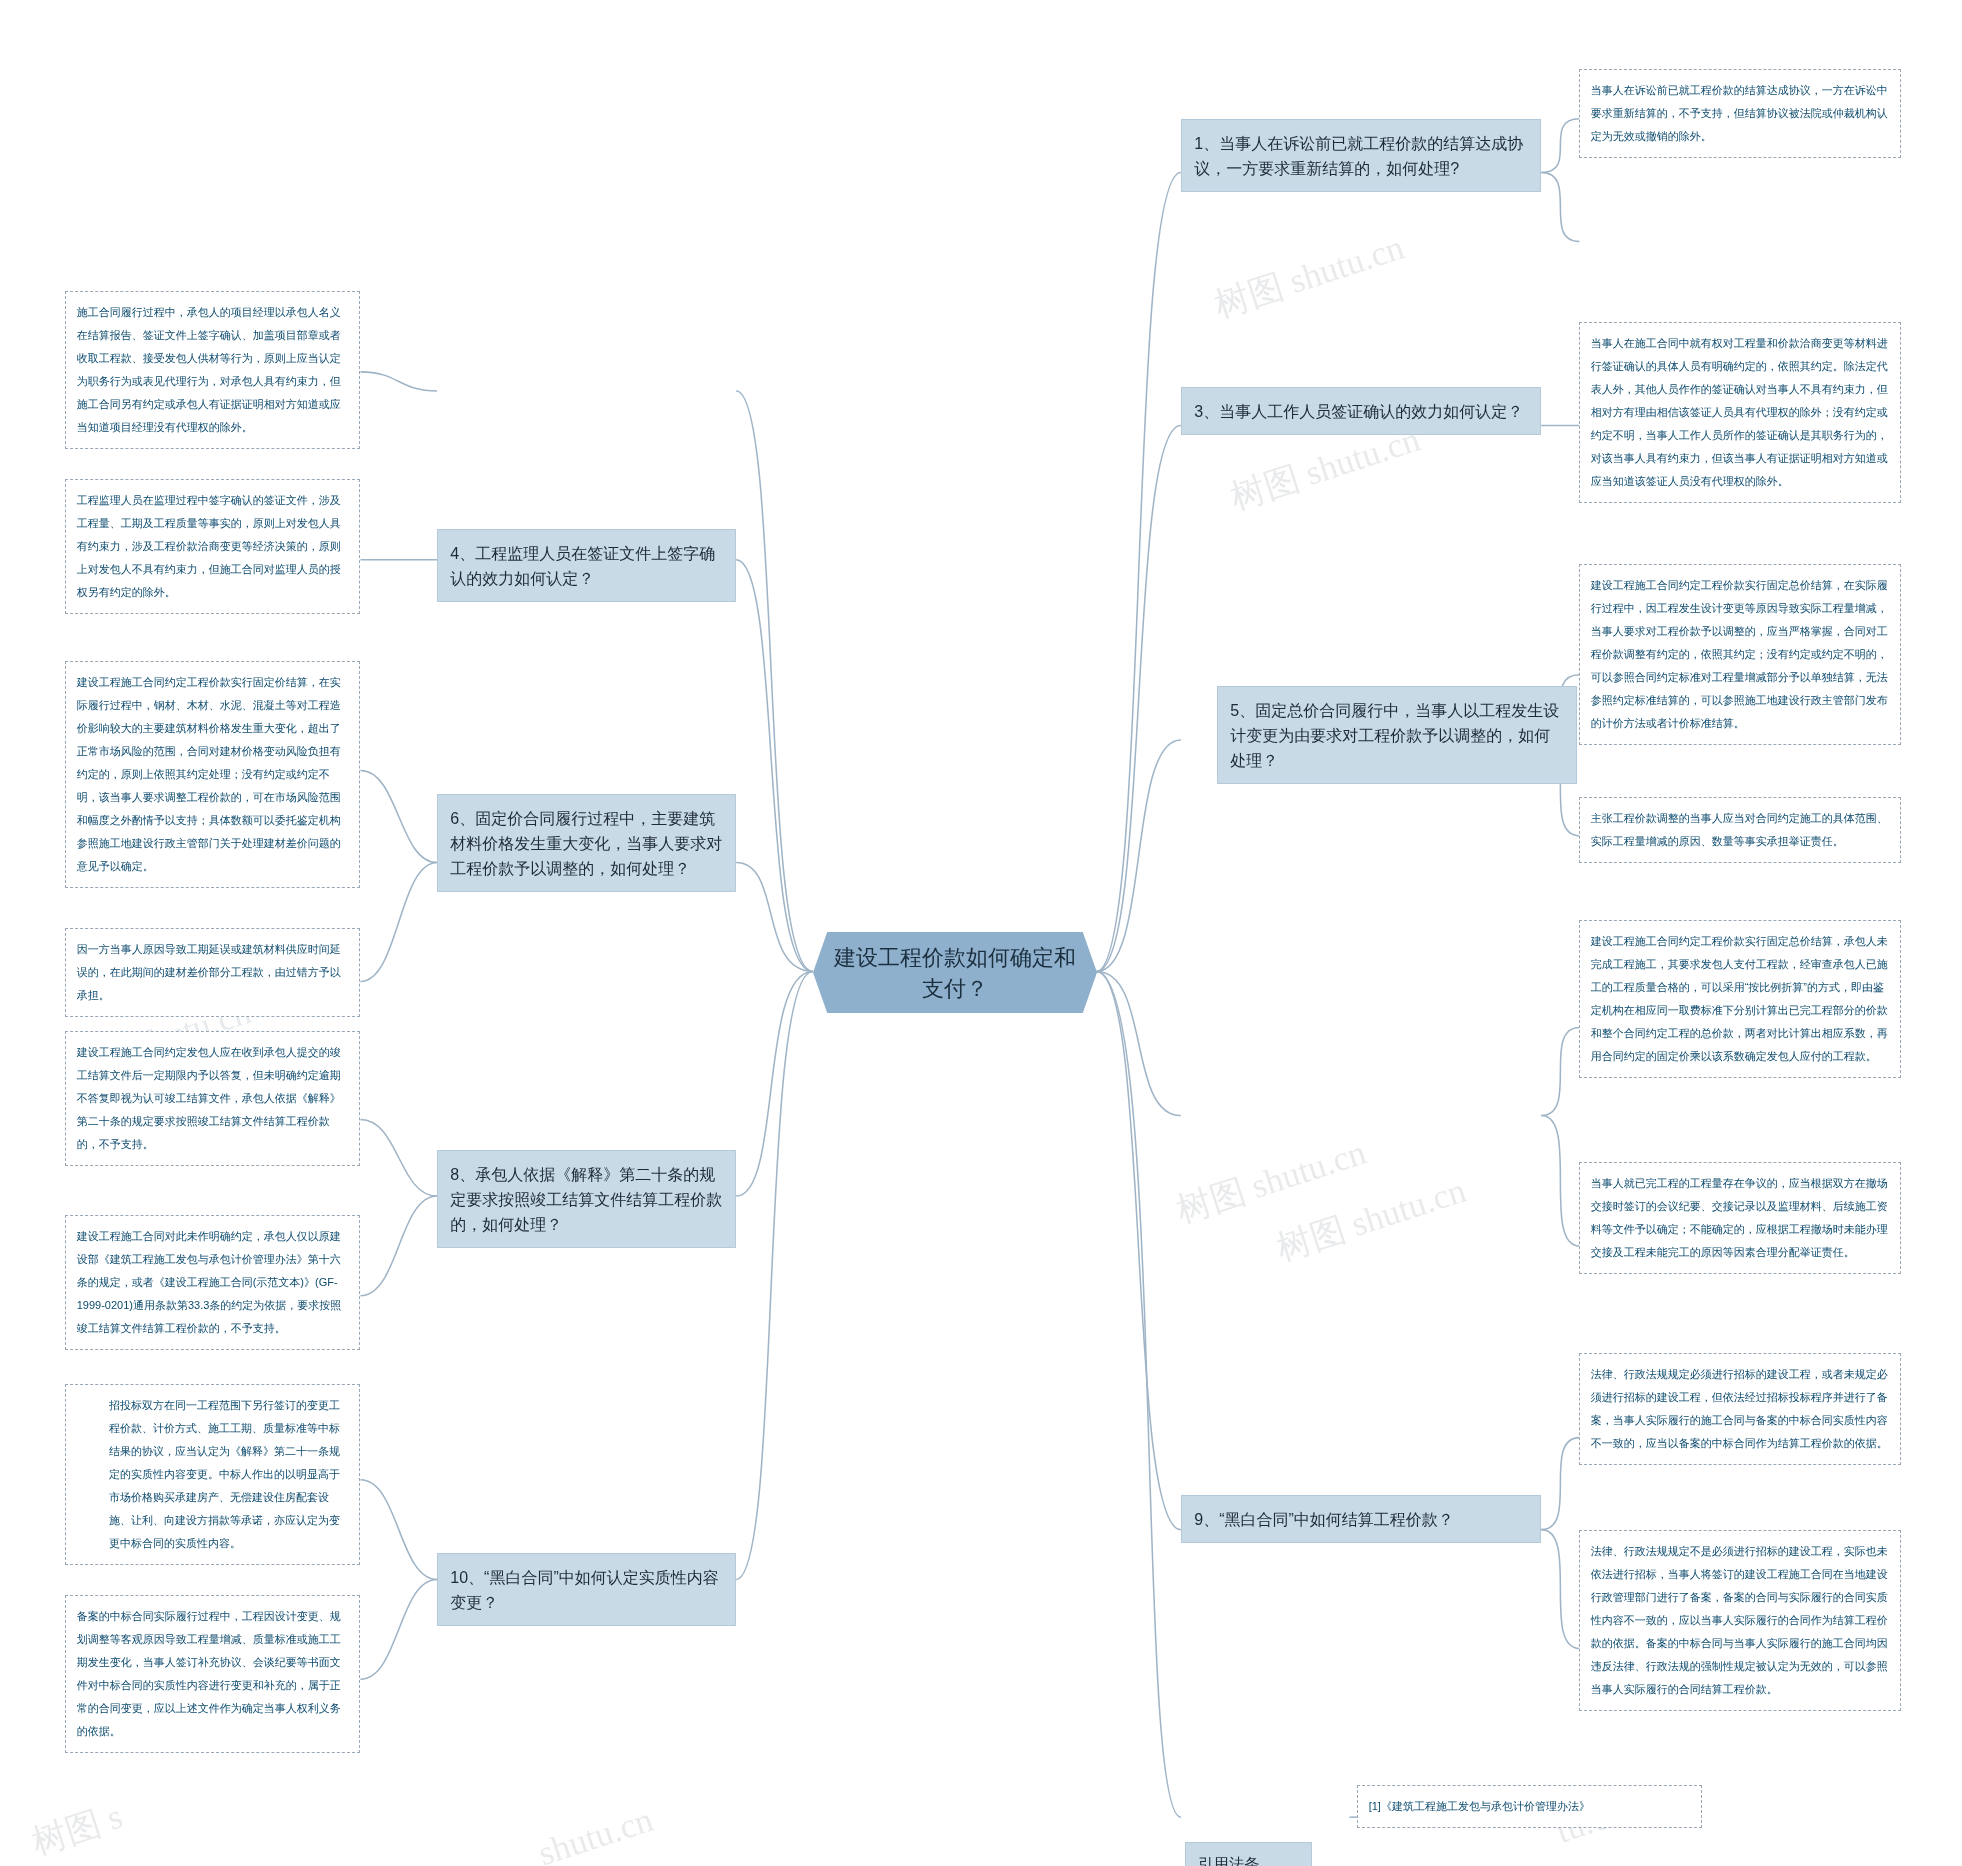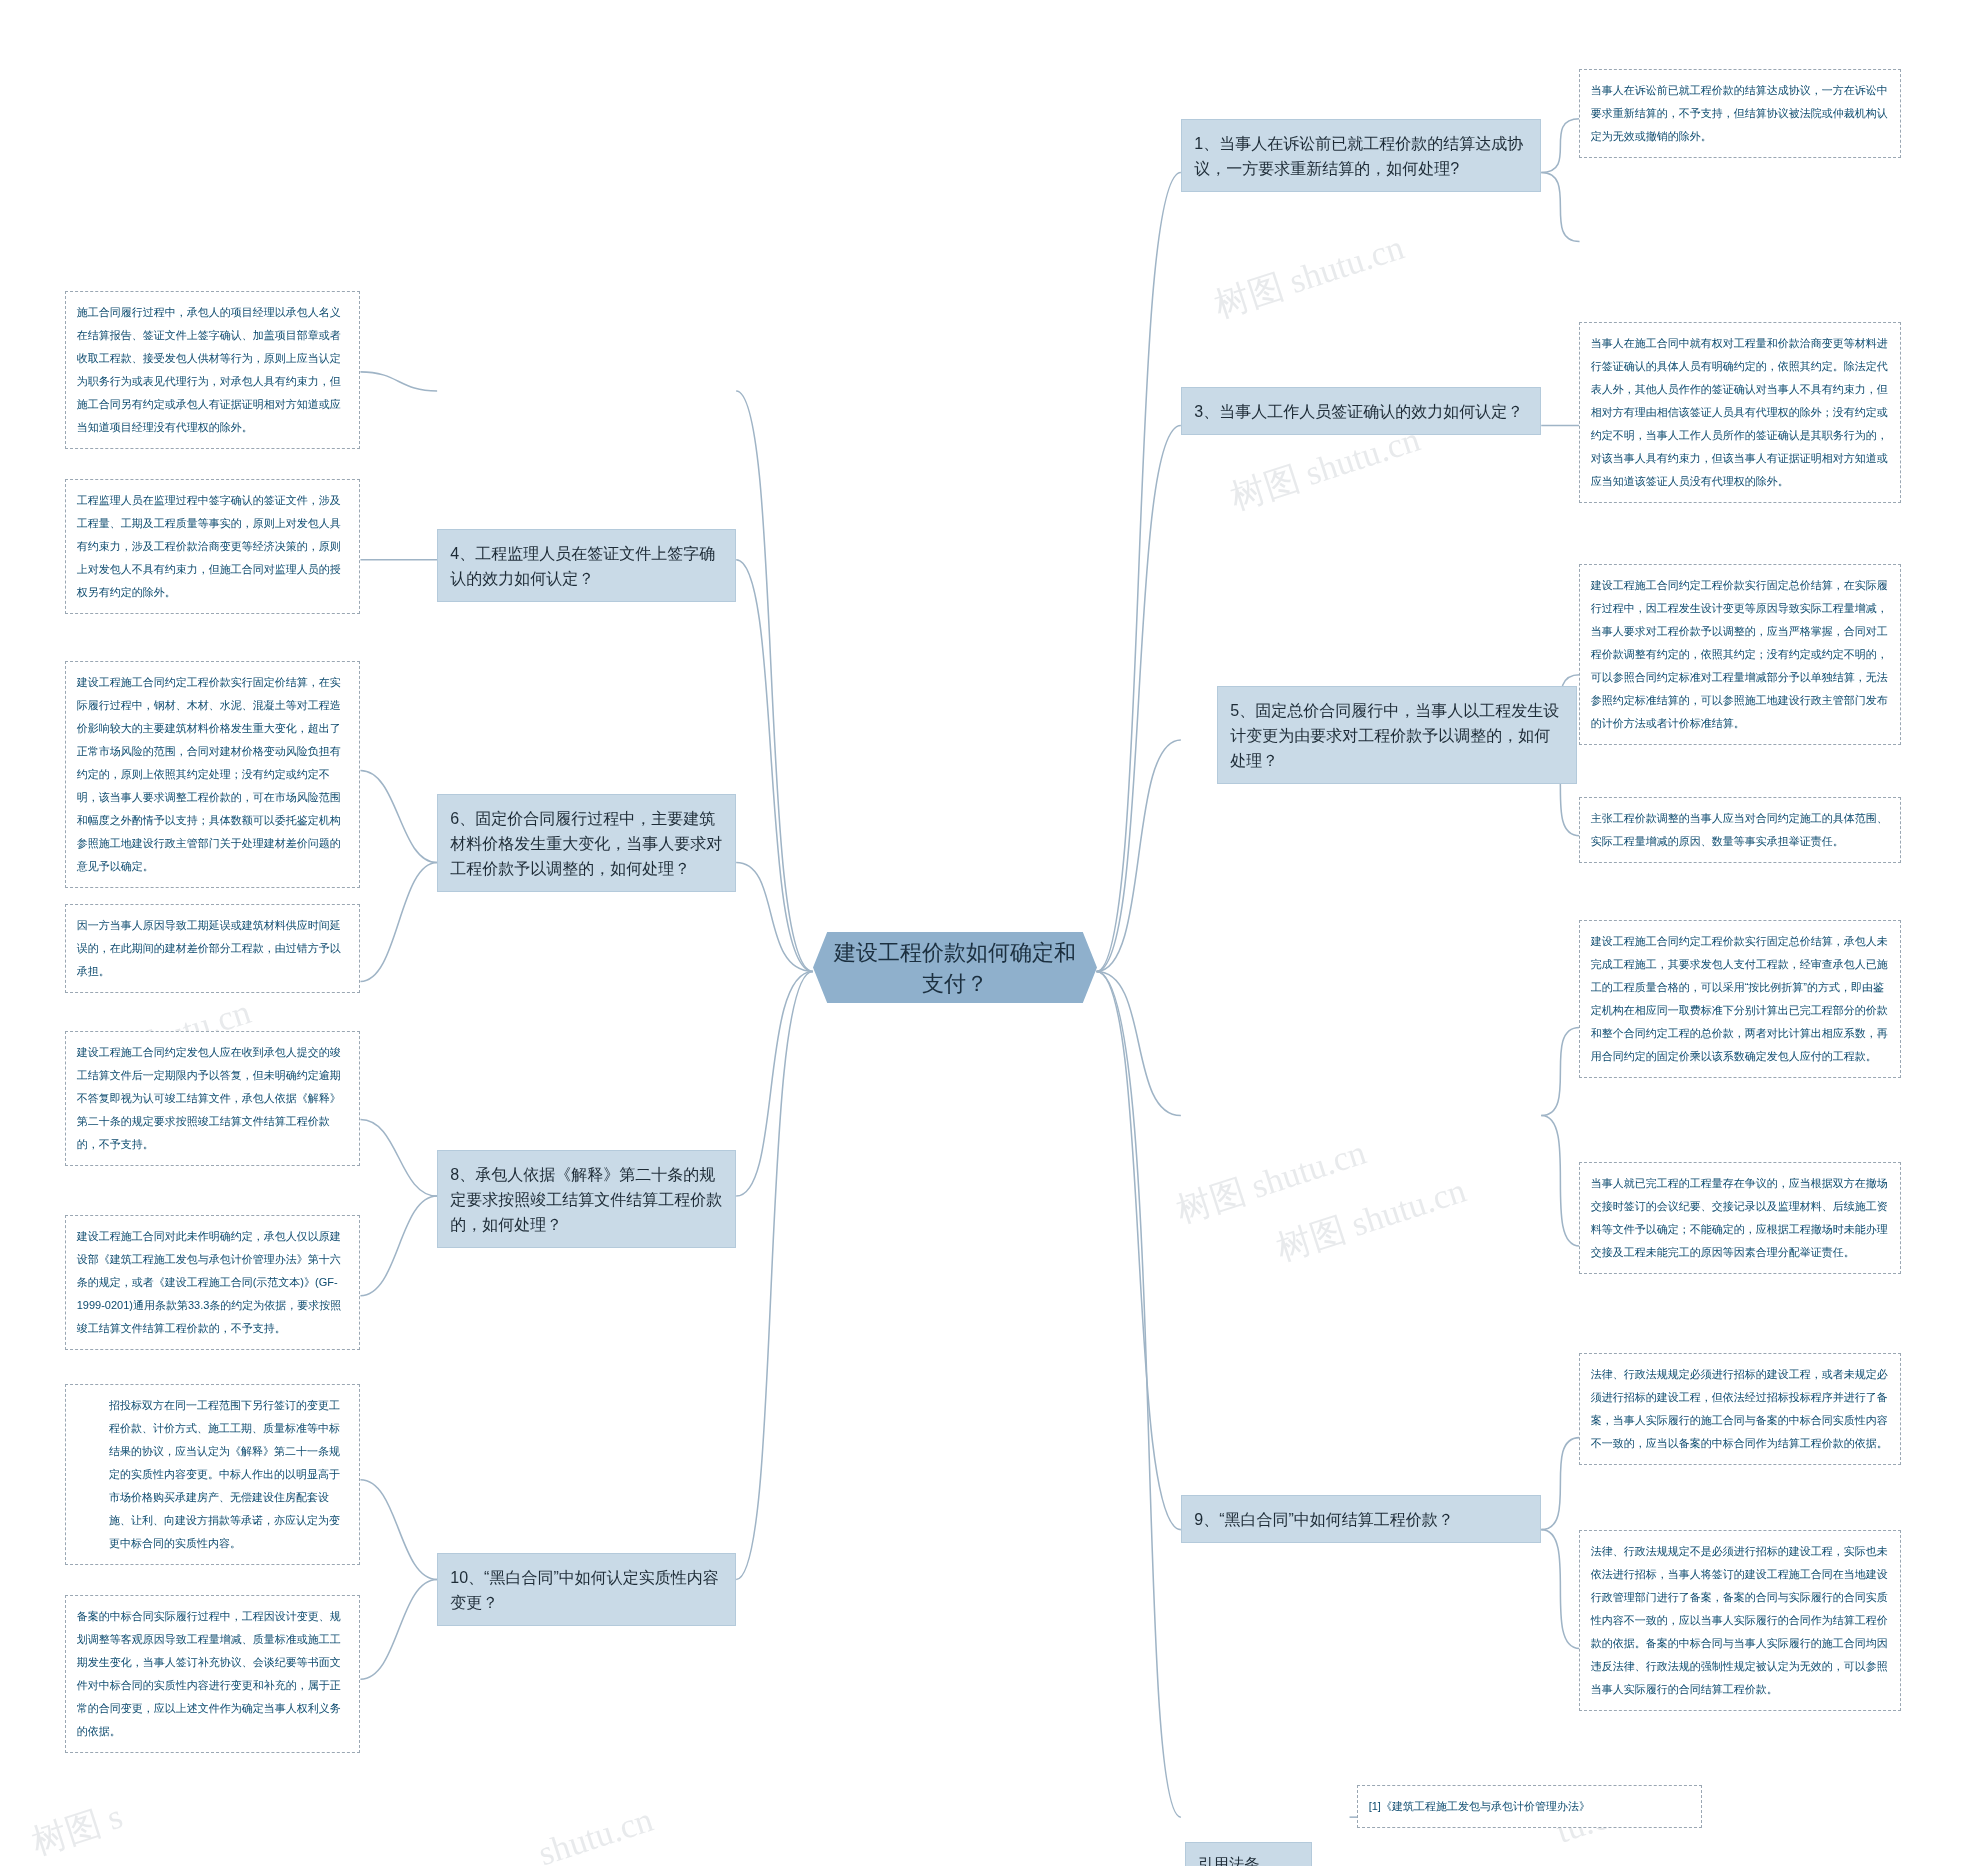--- a/index.html
+++ b/index.html
@@ -26,21 +26,21 @@
     white-space: nowrap;
     pointer-events: none;
     user-select: none;
   }
   
   .center-node {
     position: absolute;
     left: 813px;
     top: 932px;
     width: 284px;
-    height: 71px;
+    height: 81px;
     background: #8fb0cc;
     color: #1b2f3f;
     font-size: 22px;
     line-height: 31px;
     text-align: center;
     display: flex;
     align-items: center;
     justify-content: center;
     clip-path: polygon(0% 50%, 5% 0%, 95% 0%, 100% 50%, 95% 100%, 5% 100%);
     padding: 0 14px;
@@ -153,21 +153,21 @@
   <div class="leaf" style="left:65px;top:479px;width:295px;">
     <span>工程监理人员在监理过程中签字确认的签证文件，涉及工程量、工期及工程质量等事实的，原则上对发包人具有约束力，涉及工程价款洽商变更等经济决策的，原则上对发包人不具有约束力，但施工合同对监理人员的授权另有约定的除外。</span>
   </div>
 
   <div class="topic" style="left:437px;top:794px;width:299px;">
     <span>6、固定价合同履行过程中，主要建筑材料价格发生重大变化，当事人要求对工程价款予以调整的，如何处理？</span>
   </div>
   <div class="leaf" style="left:65px;top:661px;width:295px;">
     <span>建设工程施工合同约定工程价款实行固定价结算，在实际履行过程中，钢材、木材、水泥、混凝土等对工程造价影响较大的主要建筑材料价格发生重大变化，超出了正常市场风险的范围，合同对建材价格变动风险负担有约定的，原则上依照其约定处理；没有约定或约定不明，该当事人要求调整工程价款的，可在市场风险范围和幅度之外酌情予以支持；具体数额可以委托鉴定机构参照施工地建设行政主管部门关于处理建材差价问题的意见予以确定。</span>
   </div>
-  <div class="leaf" style="left:65px;top:904px;width:295px;">
+  <div class="leaf" style="left:65px;top:928px;width:295px;">
     <span>因一方当事人原因导致工期延误或建筑材料供应时间延误的，在此期间的建材差价部分工程款，由过错方予以承担。</span>
   </div>
 
   <div class="topic" style="left:437px;top:1150px;width:299px;">
     <span>8、承包人依据《解释》第二十条的规定要求按照竣工结算文件结算工程价款的，如何处理？</span>
   </div>
   <div class="leaf" style="left:65px;top:1031px;width:295px;">
     <span>建设工程施工合同约定发包人应在收到承包人提交的竣工结算文件后一定期限内予以答复，但未明确约定逾期不答复即视为认可竣工结算文件，承包人依据《解释》第二十条的规定要求按照竣工结算文件结算工程价款的，不予支持。</span>
   </div>
   <div class="leaf" style="left:65px;top:1215px;width:295px;">

